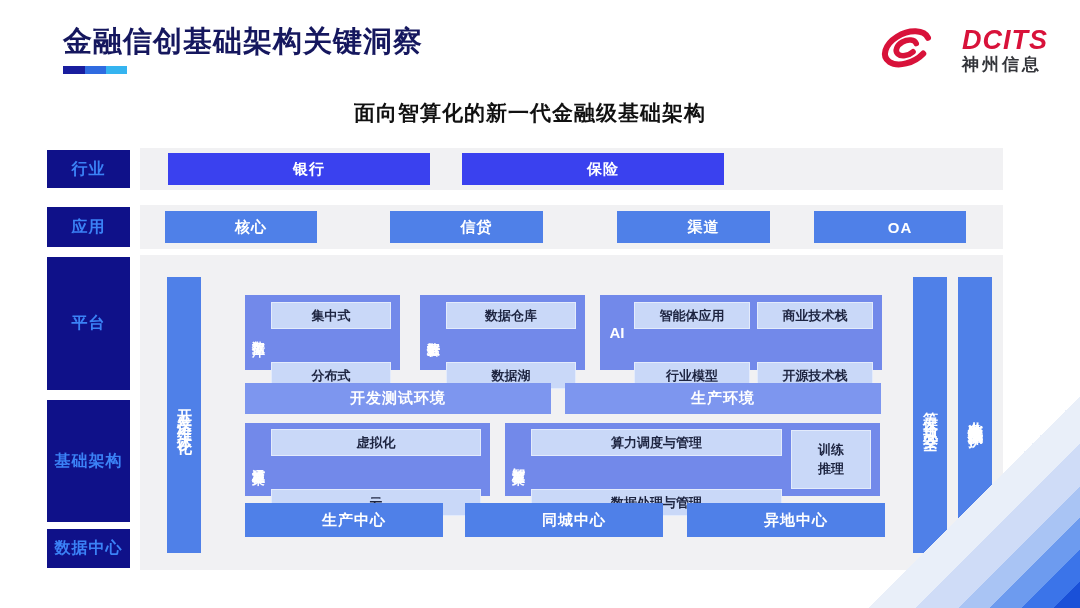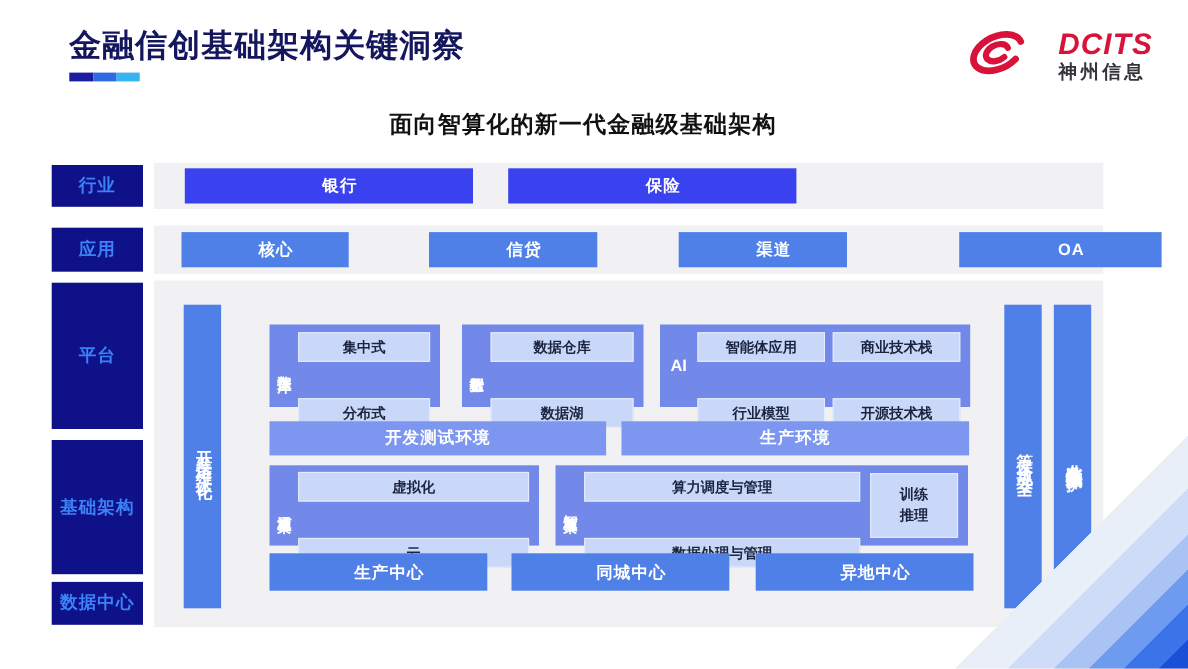--- a/index.html
+++ b/index.html
@@ -104,21 +104,21 @@
 
   <div class="strip" style="top:148px;height:42px;">
     <div class="btn btn-primary" style="left:28px;top:5px;width:262px;height:32px;">银行</div>
     <div class="btn btn-primary" style="left:322px;top:5px;width:262px;height:32px;">保险</div>
   </div>
 
   <div class="strip" style="top:205px;height:44px;">
     <div class="btn btn-mid" style="left:25px;top:6px;width:152px;height:32px;">核心</div>
     <div class="btn btn-mid" style="left:250px;top:6px;width:153px;height:32px;">信贷</div>
     <div class="btn btn-mid" style="left:477px;top:6px;width:153px;height:32px;">渠道</div>
-    <div class="btn btn-mid" style="left:732px;top:6px;width:184px;height:32px;">OA</div>
+    <div class="btn btn-mid" style="left:674px;top:6px;width:152px;height:32px;">OA</div>
   </div>
 
   <div class="panel" style="top:255px;height:315px;">
 
     <div class="vbar" style="left:27px;top:22px;height:276px;">
       <span class="vtext">开发运维一体化</span>
     </div>
 
     <div class="group" style="left:105px;top:40px;width:155px;height:75px;">
       <span class="group-label-v">数据库</span>

